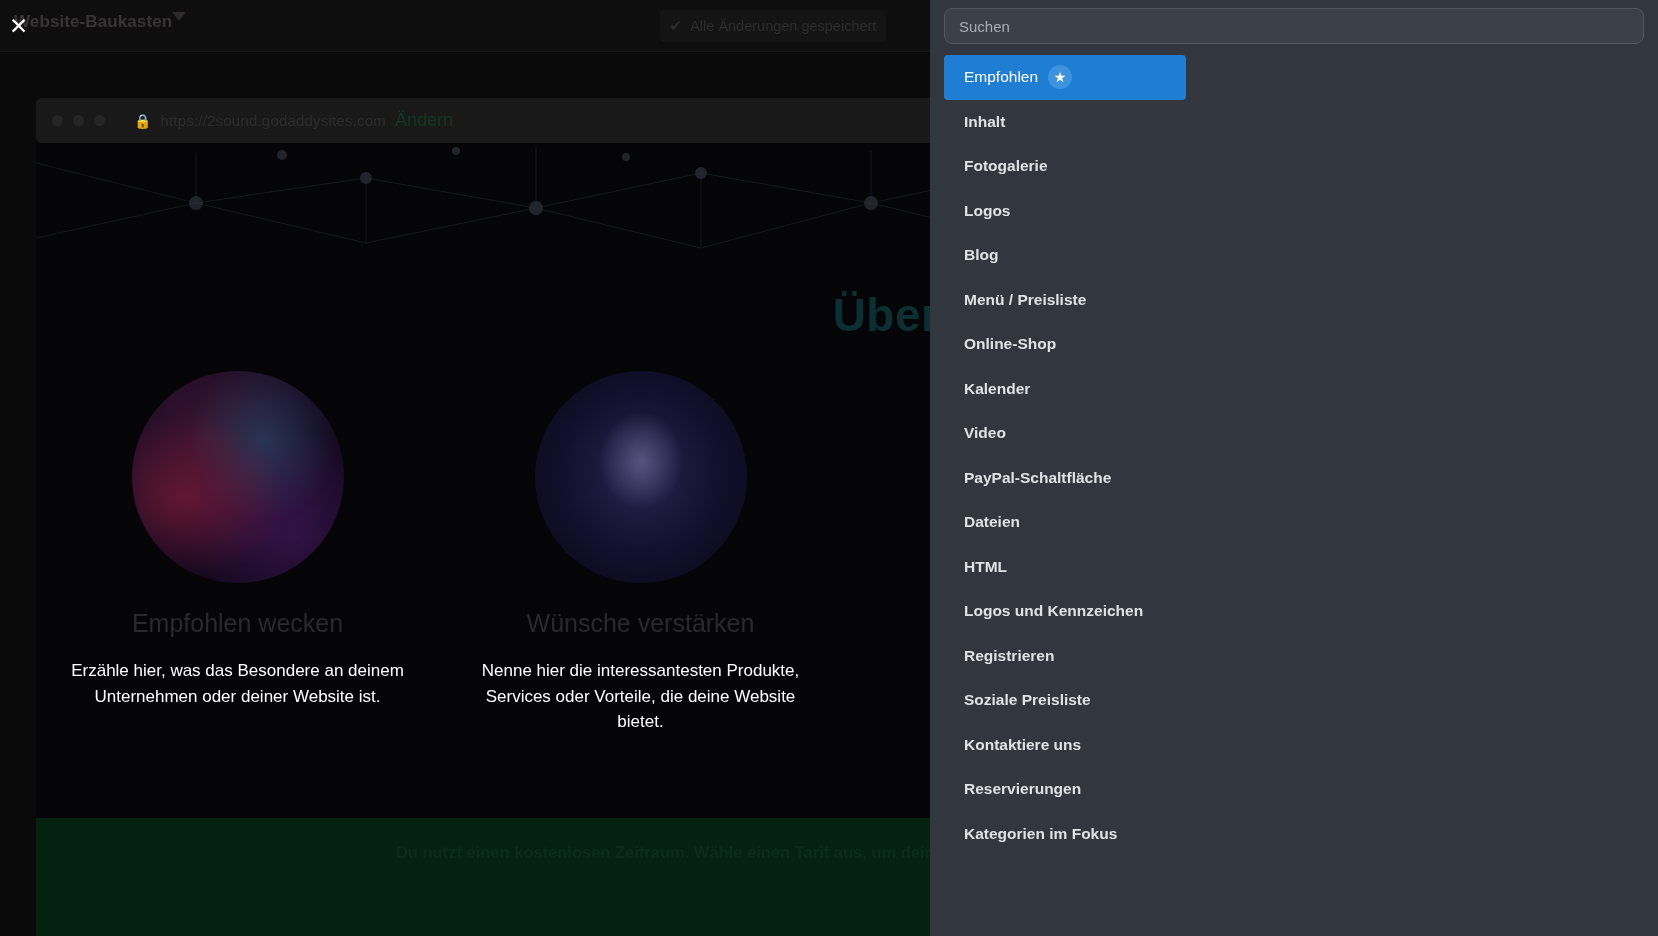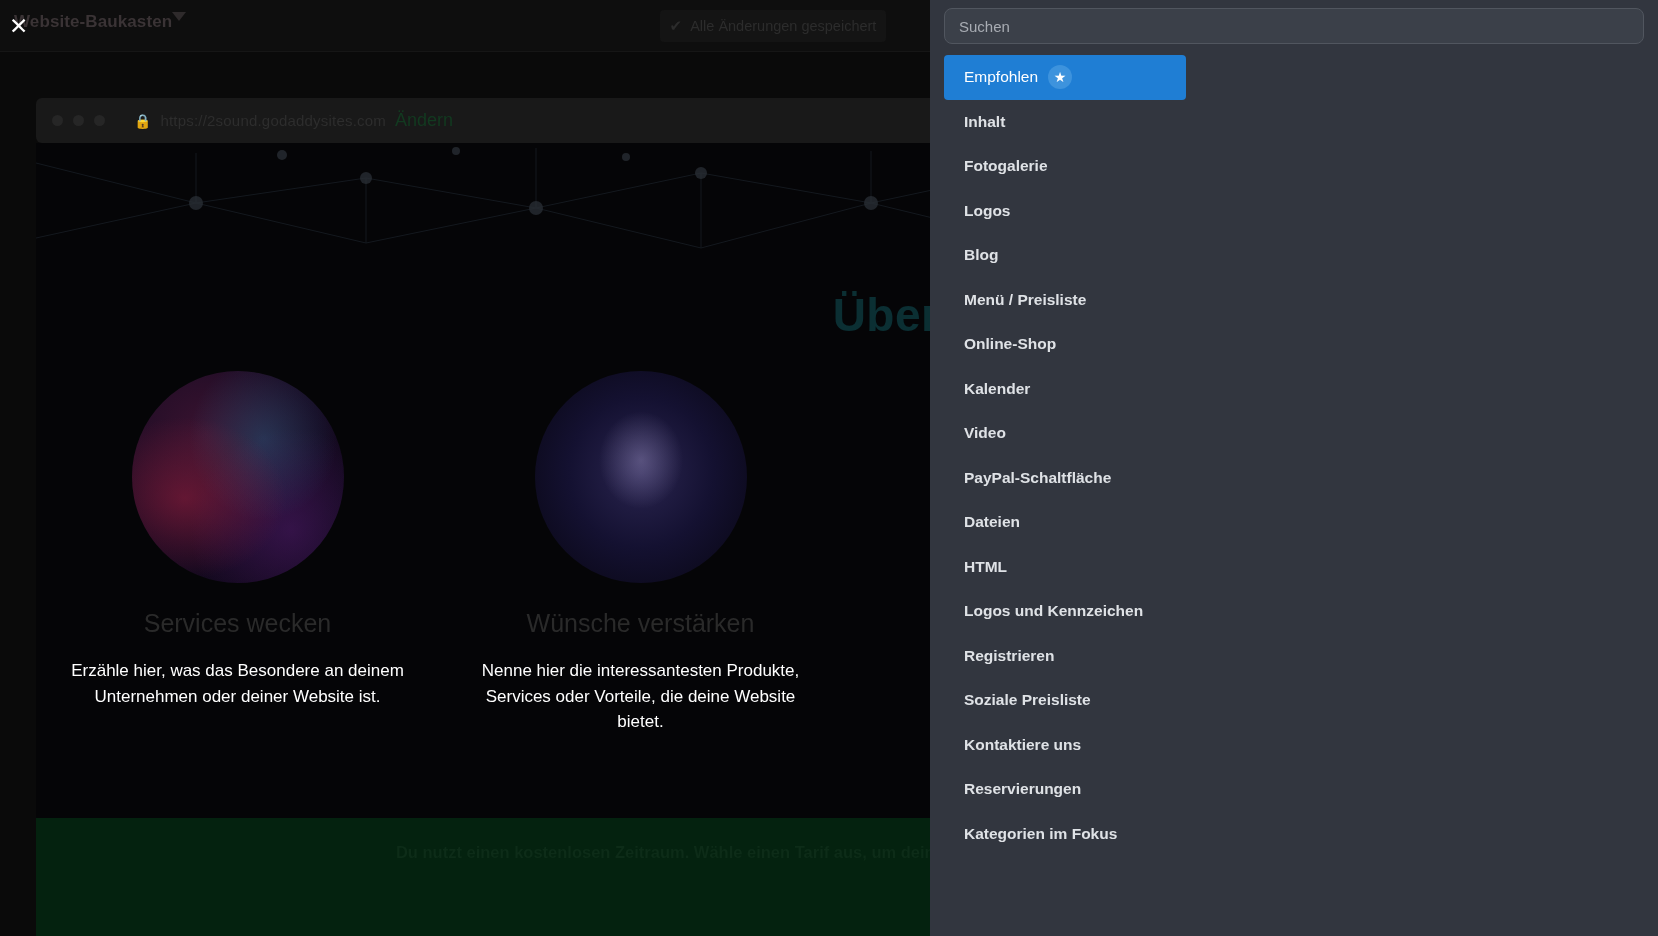--- a/index.html
+++ b/index.html
@@ -200,21 +200,21 @@
         <circle cx="420" cy="8" r="4"></circle>
           <circle cx="590" cy="14" r="4"></circle>
       </g>
     </svg>
 
     <div class="site-h1">Über uns</div>
 
     <div class="cols">
       <div class="col">
         <div class="col-img a"></div>
-        <div class="col-title">Services wecken</div>
+        <div class="col-title">Empfohlen wecken</div>
         <div class="col-body">Erzähle hier, was das Besondere an deinem Unternehmen oder deiner Website ist.</div>
       </div>
       <div class="col">
         <div class="col-img b"></div>
         <div class="col-title">Wünsche verstärken</div>
         <div class="col-body">Nenne hier die interessantesten Produkte, Services oder Vorteile, die deine Website bietet.</div>
       </div>
     </div>
   </div>
 

